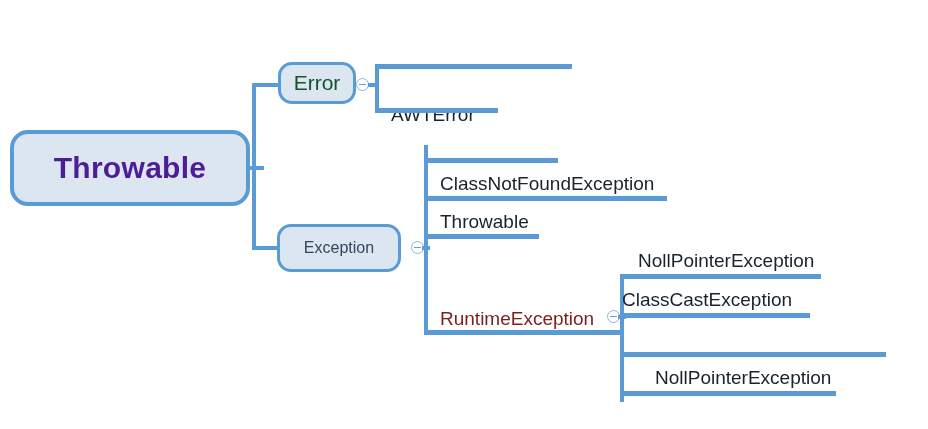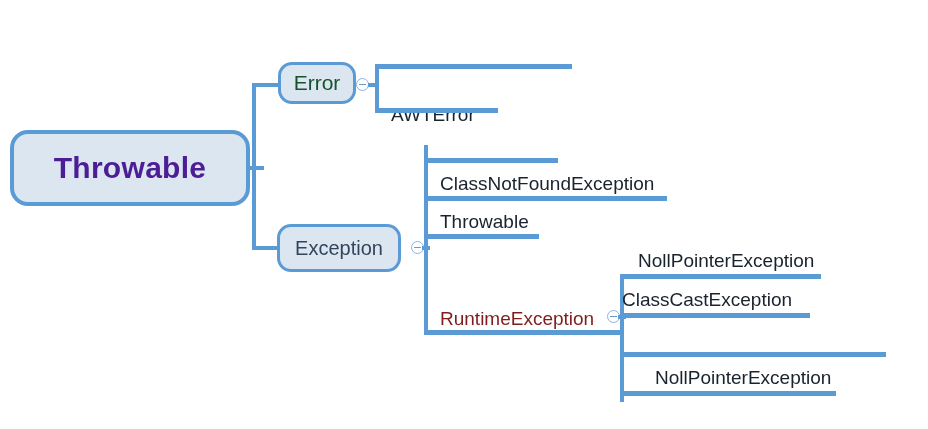--- a/index.html
+++ b/index.html
@@ -50,21 +50,21 @@
     width: 78px;
     height: 42px;
     font-size: 21px;
     color: #14532d;
   }
   .node-exception {
     left: 277px;
     top: 224px;
     width: 124px;
     height: 48px;
-    font-size: 20px;
+    font-size: 16px;
     color: #33455c;
   }
 
   
   .leaf-label {
     position: absolute;
     font-size: 19px;
     color: #19232e;
     white-space: nowrap;
     line-height: 1;

